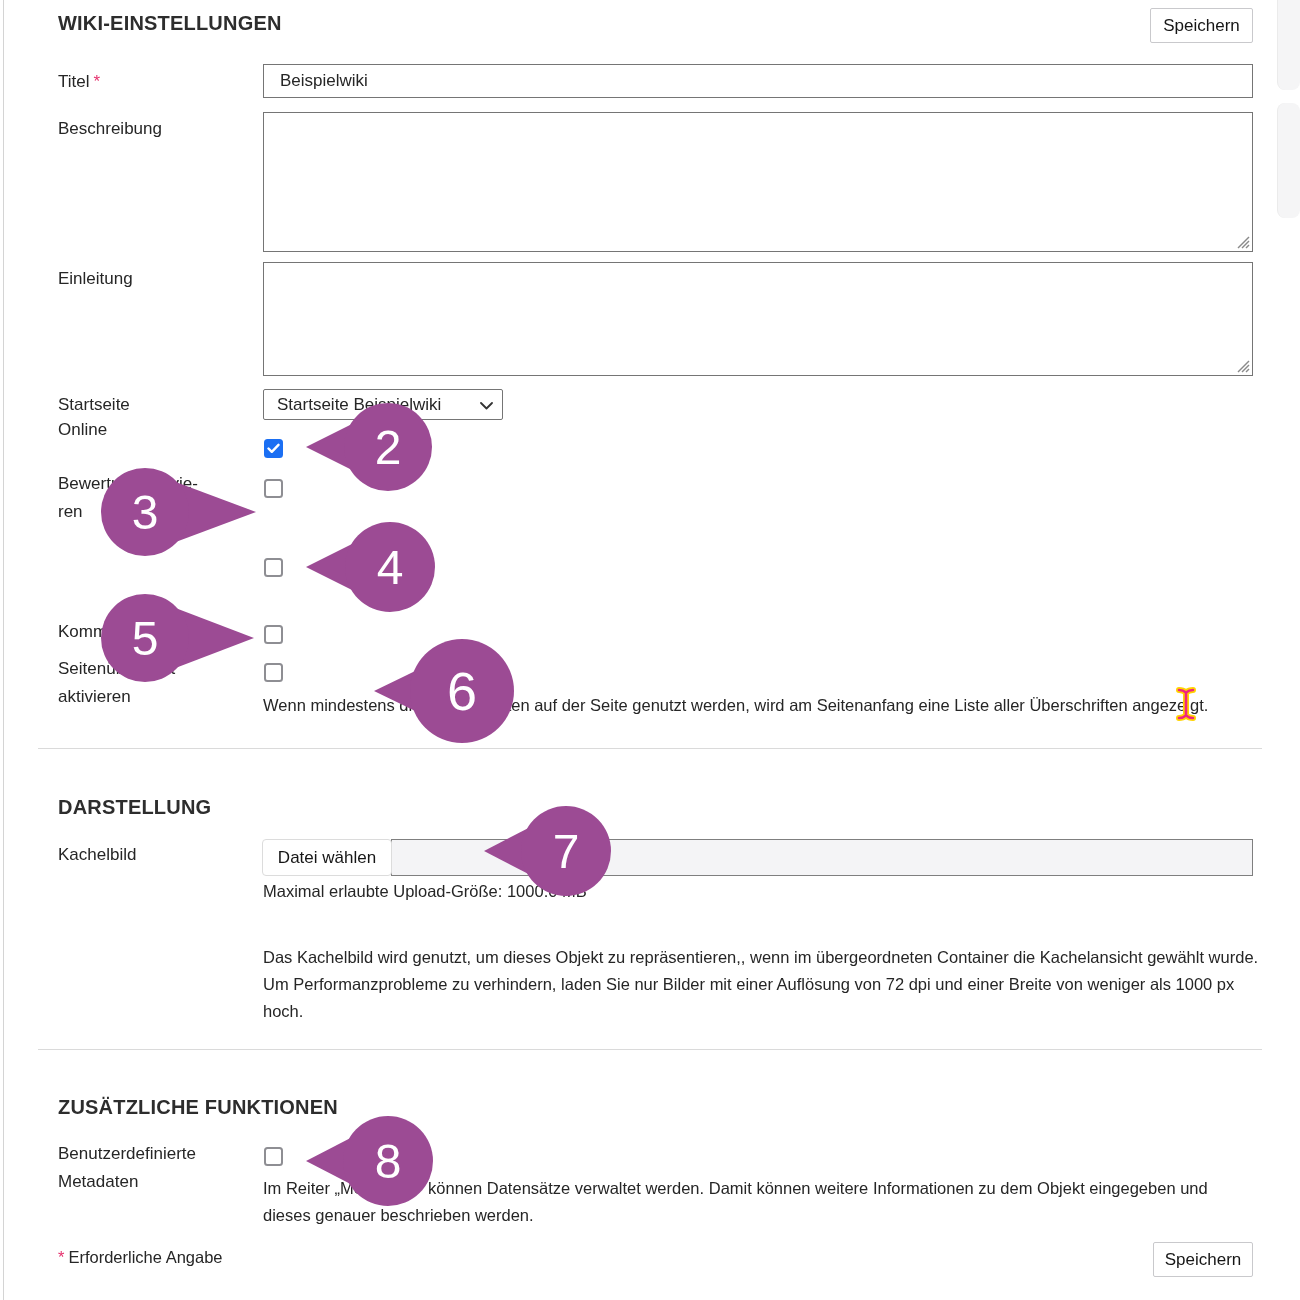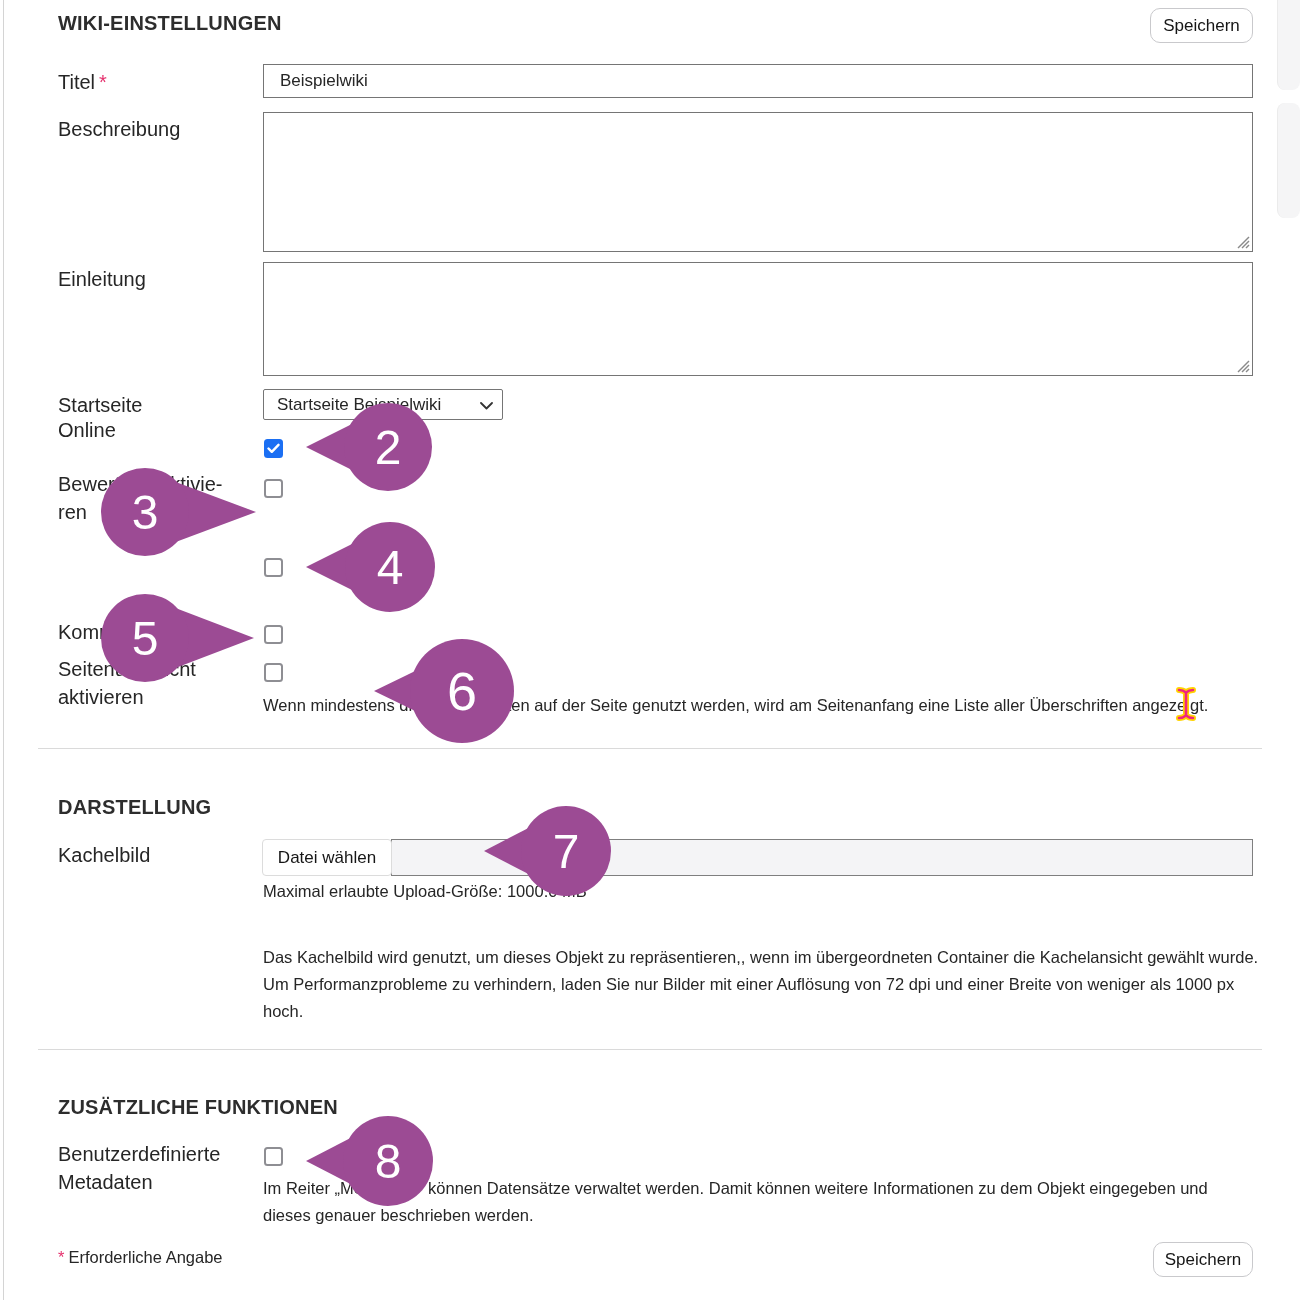--- a/index.html
+++ b/index.html
@@ -13,24 +13,24 @@
   html,body{background:#fff;}
   body{font-family:"Liberation Sans", sans-serif; color:var(--ink);}
   #canvas{position:relative;width:1300px;height:1300px;background:#fff;overflow:hidden;}
 
   .left-edge{position:absolute;left:3px;top:0;width:1px;height:1300px;background:#d4d4d4;}
   .divider{position:absolute;left:38px;width:1224px;height:1px;background:var(--divider);}
 
   .h1{position:absolute;left:58px;font-size:20px;font-weight:700;color:#2d2d2d;letter-spacing:.2px;}
 
   .btn{position:absolute;display:flex;align-items:center;justify-content:center;
-       background:#fff;border:1px solid var(--border-light);border-radius:10px;
+       background:#fff;border:1px solid var(--border-light);border-radius:2px;
        font-size:17px;color:#161616;cursor:pointer;}
 
-  .label{position:absolute;left:58px;font-size:20px;line-height:28px;color:var(--ink);width:200px;}
+  .label{position:absolute;left:58px;font-size:17px;line-height:28px;color:var(--ink);width:200px;}
   .asterisk{color:#e5326e;margin-left:4px;}
 
   .text-input{position:absolute;left:263px;width:990px;height:34px;border:1px solid var(--border-strong);
        background:#fff;font-size:17px;color:var(--ink);padding:0 13px;font-family:"Liberation Sans",sans-serif;border-radius:0;outline:none;}
   .ta-wrap{position:absolute;left:263px;width:990px;background:#fff;border:1px solid var(--border-strong);}
   .ta-wrap textarea{width:100%;height:100%;border:none;resize:none;outline:none;background:transparent;
        font-family:"Liberation Sans",sans-serif;font-size:17px;padding:6px 10px;display:block;}
   .grip{position:absolute;right:2px;bottom:2px;width:16px;height:16px;pointer-events:none;}
 
   .select{position:absolute;left:263px;width:240px;height:31px;border:1px solid var(--border-strong);

